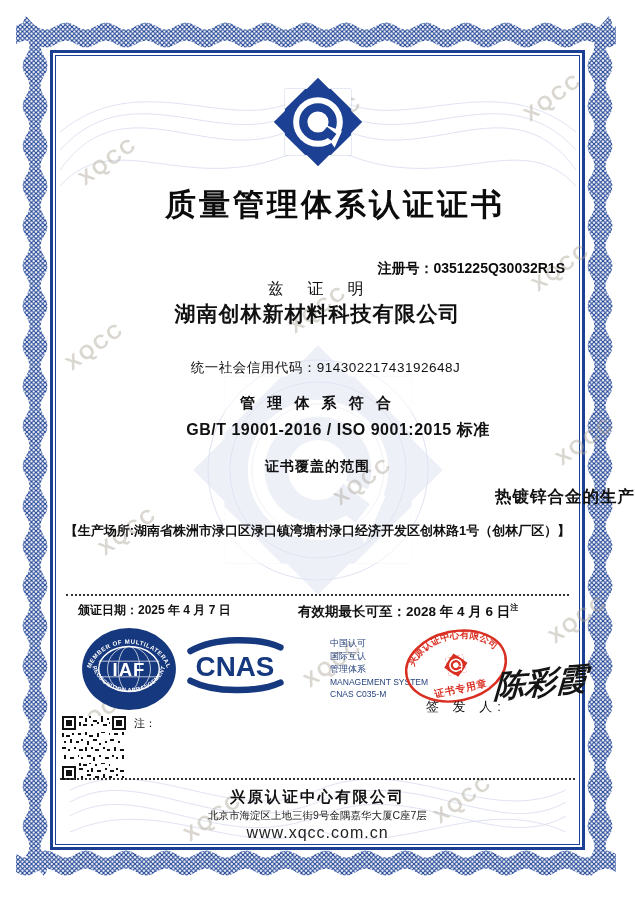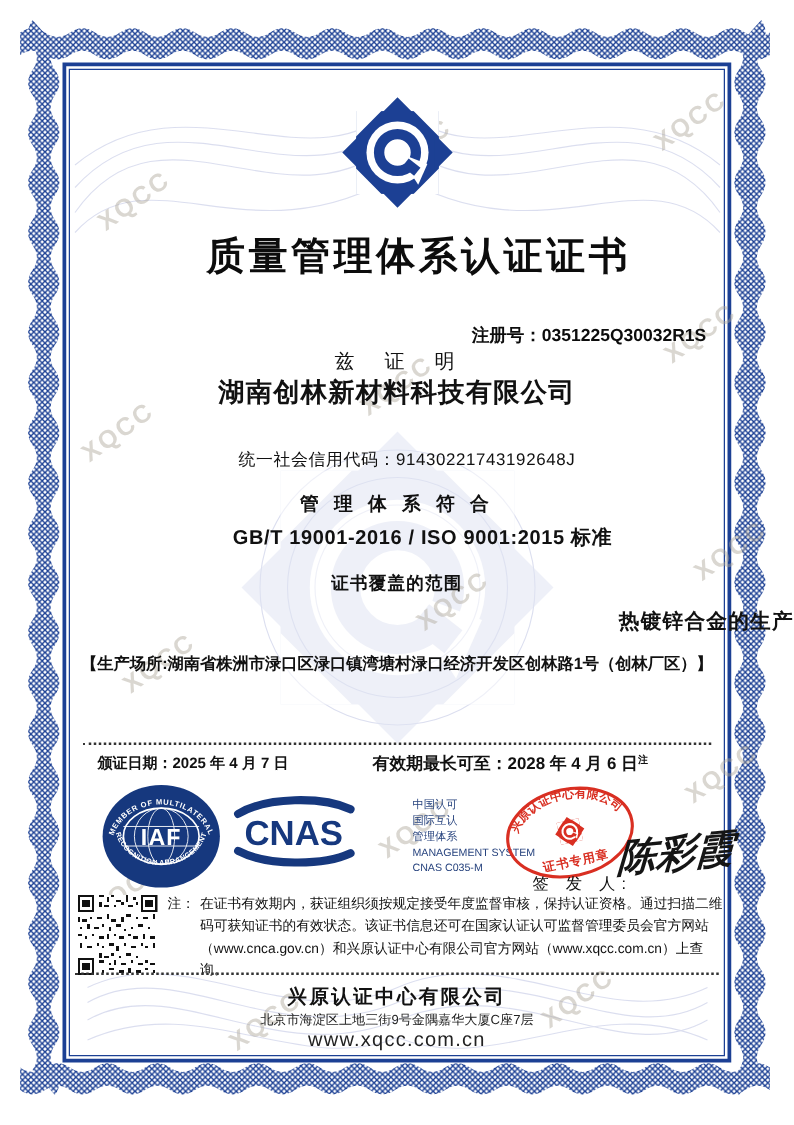--- a/index.html
+++ b/index.html
@@ -201,21 +201,20 @@
     <g fill="#111111">
       <rect x="2" y="2" width="3" height="3"></rect>
         <rect x="28" y="2" width="3" height="3"></rect>
         <rect x="2" y="28" width="3" height="3"></rect>
       <path d="M9,0h2v1h-2z M12,1h1v2h-1z M14,0h1v1h-1z M16,2h2v1h-2z M20,0h1v3h-1z M23,1h1v1h-1z M9,3h1v2h-1z M11,4h2v1h-2z M15,4h1v1h-1z M18,3h1v1h-1z M21,4h2v1h-2z M24,3h1v1h-1z M0,9h1v2h-1z M2,10h2v1h-2z M5,9h1v1h-1z M8,9h2v1h-2z M12,8h1v2h-1z M14,10h2v1h-2z M18,9h1v2h-1z M20,8h2v1h-2z M24,9h1v1h-1z M27,9h2v1h-2z M31,8h1v2h-1z M1,13h1v1h-1z M4,12h1v2h-1z M7,13h2v1h-2z M10,12h1v1h-1z M13,13h1v2h-1z M16,12h2v1h-2z M19,14h1v1h-1z M22,13h1v1h-1z M25,12h2v1h-2z M29,13h1v1h-1z M0,16h2v1h-2z M3,17h1v1h-1z M6,16h1v1h-1z M9,17h2v1h-2z M12,16h1v2h-1z M15,16h1v1h-1z M17,17h2v1h-2z M21,16h1v1h-1z M23,17h2v1h-2z M27,16h1v2h-1z M30,17h2v1h-2z M1,20h1v2h-1z M4,21h2v1h-2z M8,20h1v1h-1z M10,21h1v1h-1z M13,20h2v1h-2z M16,21h1v2h-1z M19,20h1v1h-1z M22,21h2v1h-2z M26,20h1v1h-1z M28,21h1v1h-1z M31,20h1v2h-1z M9,24h1v2h-1z M11,25h2v1h-2z M14,24h1v1h-1z M17,25h1v1h-1z M20,24h2v1h-2z M24,25h1v1h-1z M9,27h2v1h-2z M13,28h1v1h-1z M15,27h1v2h-1z M18,28h2v1h-2z M22,27h1v1h-1z M25,28h2v1h-2z M28,27h1v1h-1z M30,28h2v1h-2z M10,31h1v1h-1z M13,30h2v1h-2z M17,31h2v1h-2z M21,30h1v2h-1z M24,31h2v1h-2z M28,30h1v1h-1z M31,31h1v1h-1z"></path>
     </g>
   </svg>
 
   <div class="note">
     <span class="note-label">注：</span>
-    <span>在证书有效期内，获证组织须按规定接受年度监督审核，保持认证资格。通过扫描二维码可获知证书的有效状态。该证书信息还可在国家认证认可监督管理委员会官方网站（www.cnca.gov.cn）和兴原认证中心有限公司官方网站（www.xqcc.com.cn）上查询。</span>
   </div>
 
   <div class="abs dots2"></div>
 
   <div class="abs ctr footer-org">兴原认证中心有限公司</div>
   <div class="abs ctr footer-addr">北京市海淀区上地三街9号金隅嘉华大厦C座7层</div>
   <div class="abs ctr footer-url">www.xqcc.com.cn</div>
 </div>
 
 </body></html>

